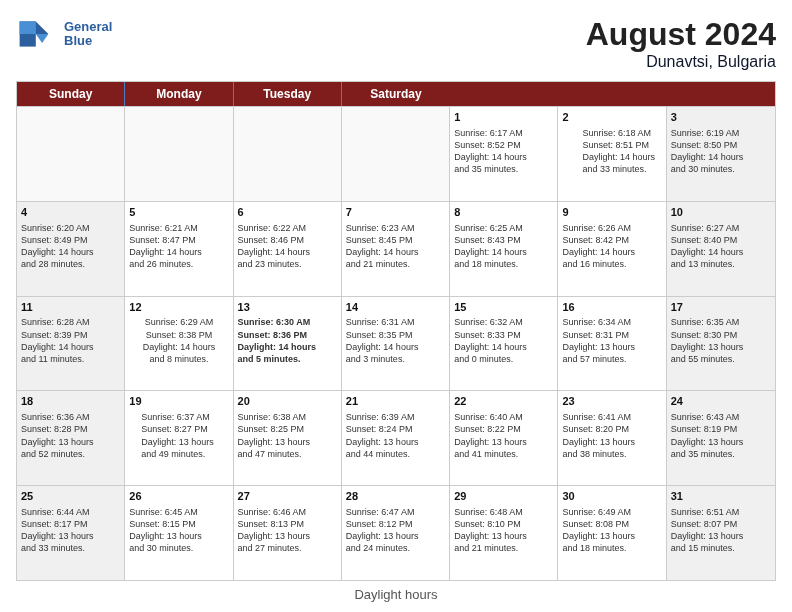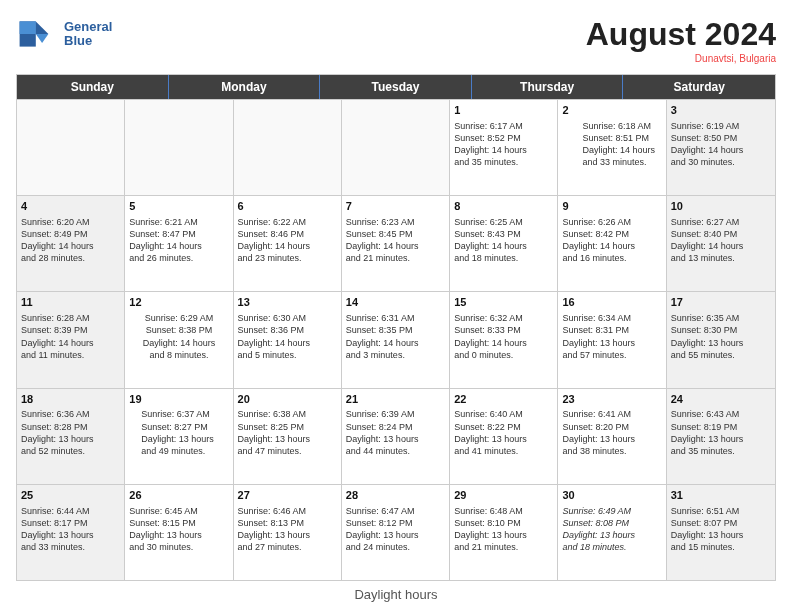--- a/index.html
+++ b/index.html
@@ -42,34 +42,34 @@
     }
     .title-block {
       text-align: right;
     }
     .month-year {
       font-size: 32px;
       font-weight: bold;
       color: #222;
     }
     .location {
-      font-size: 10px;
-      color: #ef4444;
+      font-size: 16px;
+      color: #0f172a;
       text-align: right;
     }
     .calendar {
       flex: 1;
       display: flex;
       flex-direction: column;
       border: 1px solid #ccc;
     }
     .cal-header {
       display: grid;
-      grid-template-columns: repeat(5, 1fr);
-      background: #404040;
+      grid-template-columns: repeat(7, 1fr);
+      background: #7f1d1d;
     }
     .cal-header-cell {
       color: #fff;
       font-size: 12px;
       font-weight: bold;
       text-align: center;
       padding: 5px 2px;
       border-right: 1px solid #4a7cc7;
     }
     .cal-header-cell:last-child { border-right: none; }
@@ -135,21 +135,20 @@
       <div class="month-year">August 2024</div>
       <div class="location">Dunavtsi, Bulgaria</div>
     </div>
   </div>
 
   <div class="calendar">
     <div class="cal-header">
     <div class="cal-header-cell">Sunday</div>
         <div class="cal-header-cell">Monday</div>
         <div class="cal-header-cell">Tuesday</div>
-        <div class="cal-header-cell">Thursday</div>
         <div class="cal-header-cell">Saturday</div>
       </div>
     <div class="cal-body">
     <div class="cal-row">
           <div class="cal-cell empty"></div>
           <div class="cal-cell empty"></div>
           <div class="cal-cell empty"></div>
           <div class="cal-cell empty"></div>
           <div class="cal-cell">
             <div class="day-num">1</div>
@@ -234,21 +233,21 @@
           </div>
           <div class="cal-cell">
             <div class="day-num">12</div>
             <div class="cell-info" style="white-space: pre-line; text-align: center;">Sunrise: 6:29 AM
 Sunset: 8:38 PM
 Daylight: 14 hours
 and 8 minutes.</div>
           </div>
           <div class="cal-cell">
             <div class="day-num">13</div>
-            <div class="cell-info" style="white-space: pre-line;">Sunrise: 6:30 AM
+            <div class="cell-info" style="white-space: pre-line; font-weight: bold;">Sunrise: 6:30 AM
 Sunset: 8:36 PM
 Daylight: 14 hours
 and 5 minutes.</div>
           </div>
           <div class="cal-cell">
             <div class="day-num">14</div>
             <div class="cell-info" style="white-space: pre-line;">Sunrise: 6:31 AM
 Sunset: 8:35 PM
 Daylight: 14 hours
 and 3 minutes.</div>
@@ -357,21 +356,21 @@
           </div>
           <div class="cal-cell">
             <div class="day-num">29</div>
             <div class="cell-info" style="white-space: pre-line;">Sunrise: 6:48 AM
 Sunset: 8:10 PM
 Daylight: 13 hours
 and 21 minutes.</div>
           </div>
           <div class="cal-cell">
             <div class="day-num">30</div>
-            <div class="cell-info" style="white-space: pre-line; font-style: italic;">Sunrise: 6:49 AM
+            <div class="cell-info" style="white-space: pre-line;">Sunrise: 6:49 AM
 Sunset: 8:08 PM
 Daylight: 13 hours
 and 18 minutes.</div>
           </div>
           <div class="cal-cell shaded">
             <div class="day-num">31</div>
             <div class="cell-info" style="white-space: pre-line;">Sunrise: 6:51 AM
 Sunset: 8:07 PM
 Daylight: 13 hours
 and 15 minutes.</div>

